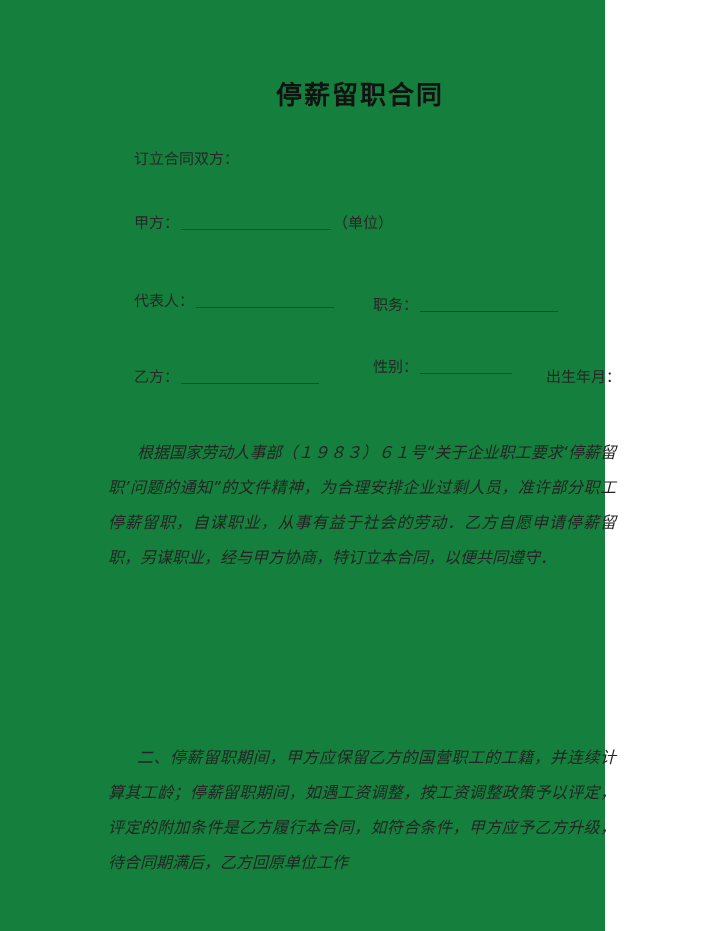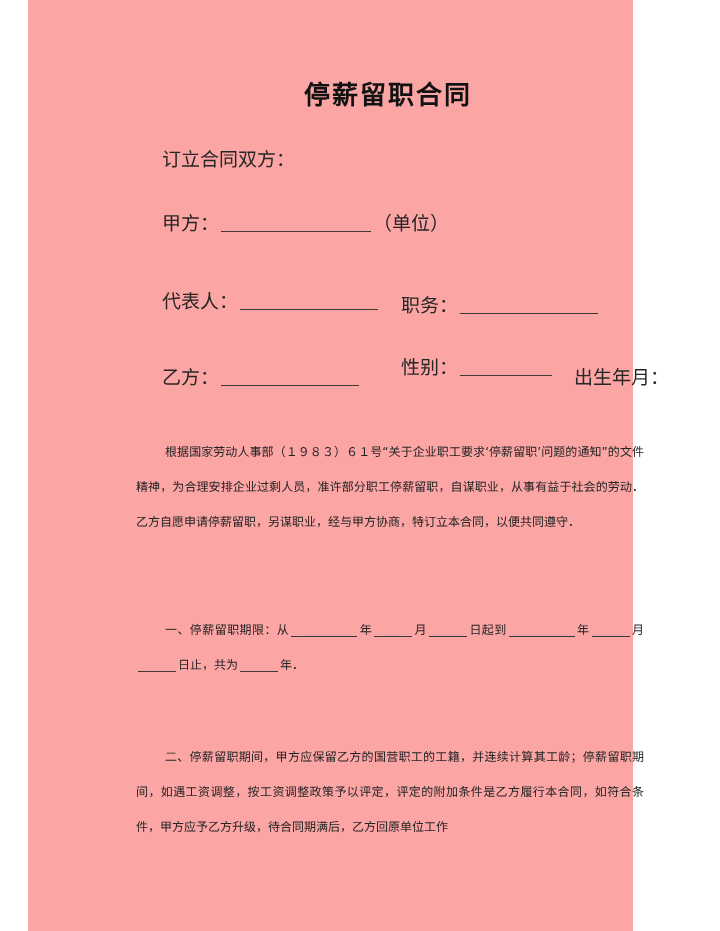--- a/index.html
+++ b/index.html
@@ -16,42 +16,41 @@
     color: #1a1a1a;
     overflow: hidden;
   }
 
   .page {
     position: absolute;
     left: 0;
     top: 0;
     width: 605px;
     height: 931px;
-    background: #fca5a5;
-    margin-left: 28px;
+    background: #15803d;
   }
 
   
   .doc-title {
     position: absolute;
     left: 0;
     top: 80px;
     width: 720px;
     text-align: center;
     font-size: 26px;
     font-weight: bold;
     letter-spacing: 2px;
     color: #121212;
     line-height: 1.2;
   }
 
   
   .line {
     position: absolute;
-    font-size: 19px;
+    font-size: 15px;
     line-height: 22px;
     color: #262626;
     white-space: nowrap;
   }
 
   .blank {
     display: inline-block;
     border-bottom: 1.3px solid #3a3a3a;
     height: 15px;
     vertical-align: -2px;
@@ -62,26 +61,27 @@
   .b-mid    { width: 138px; }
   .b-short  { width: 92px;  }
   .b-year   { width: 66px;  }
   .b-md     { width: 38px;  }
 
   
   .para {
     position: absolute;
     left: 108px;
     width: 508px;
-    font-size: 12px;
+    font-size: 16px;
     line-height: 35px;
     color: #242424;
     text-align: justify;
     text-justify: inter-ideograph;
     text-indent: 29px;
+    font-style: italic;
   }
 
   .para .blank { vertical-align: -3px; }
 </style>
 </head>
 <body>
 
 <div class="page">
 
   <div class="doc-title">停薪留职合同</div>
@@ -105,21 +105,18 @@
   </div>
 
   <div class="line" style="left:373px; top:356px;">
     <span>性别：</span><span class="blank b-short"></span>
   </div>
 
   <div class="line" style="left:546px; top:366px;text-align:center;">出生年月：</div>
 
   <div class="para" style="top:435px;">根据国家劳动人事部（１９８３）６１号“关于企业职工要求‘停薪留职’问题的通知”的文件精神，为合理安排企业过剩人员，准许部分职工停薪留职，自谋职业，从事有益于社会的劳动．乙方自愿申请停薪留职，另谋职业，经与甲方协商，特订立本合同，以便共同遵守．</div>
 
-  <div class="para" style="top:613px;">
-    <span>一、</span><span>停薪留职期限：从</span><span class="blank b-year"></span><span>年</span><span class="blank b-md"></span><span>月</span><span class="blank b-md"></span><span>日起到</span><span class="blank b-year"></span><span>年</span><span class="blank b-md"></span><span>月</span><span class="blank b-md"></span><span>日止，共为</span><span class="blank b-md"></span><span>年．</span>
-  </div>
 
   <div class="para" style="top:740px;">
     <span>二、</span><span>停薪留职期间，甲方应保留乙方的国营职工的工籍，并连续计算其工龄；停薪留职期间，如遇工资调整，按工资调整政策予以评定，评定的附加条件是乙方履行本合同，如符合条件，甲方应予乙方升级，待合同期满后，乙方回原单位工作</span>
   </div>
 
 </div>
 
 </body></html>

